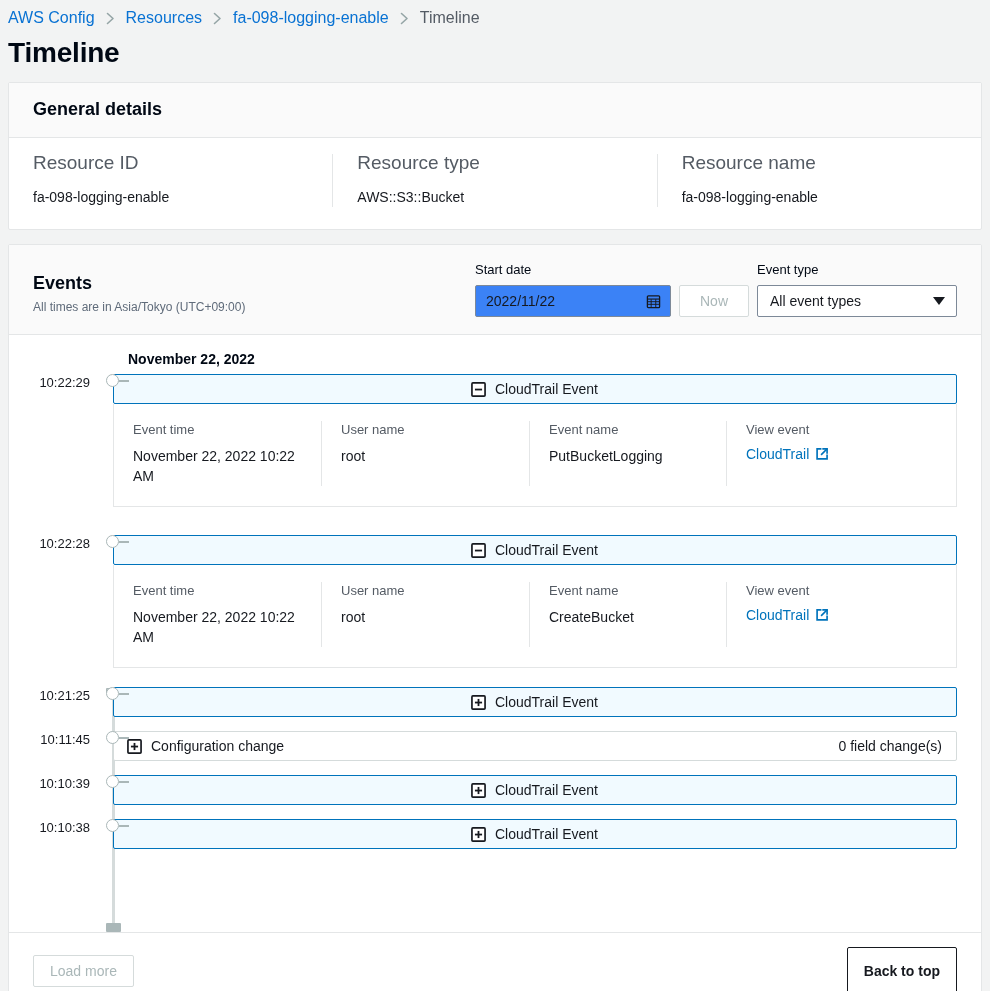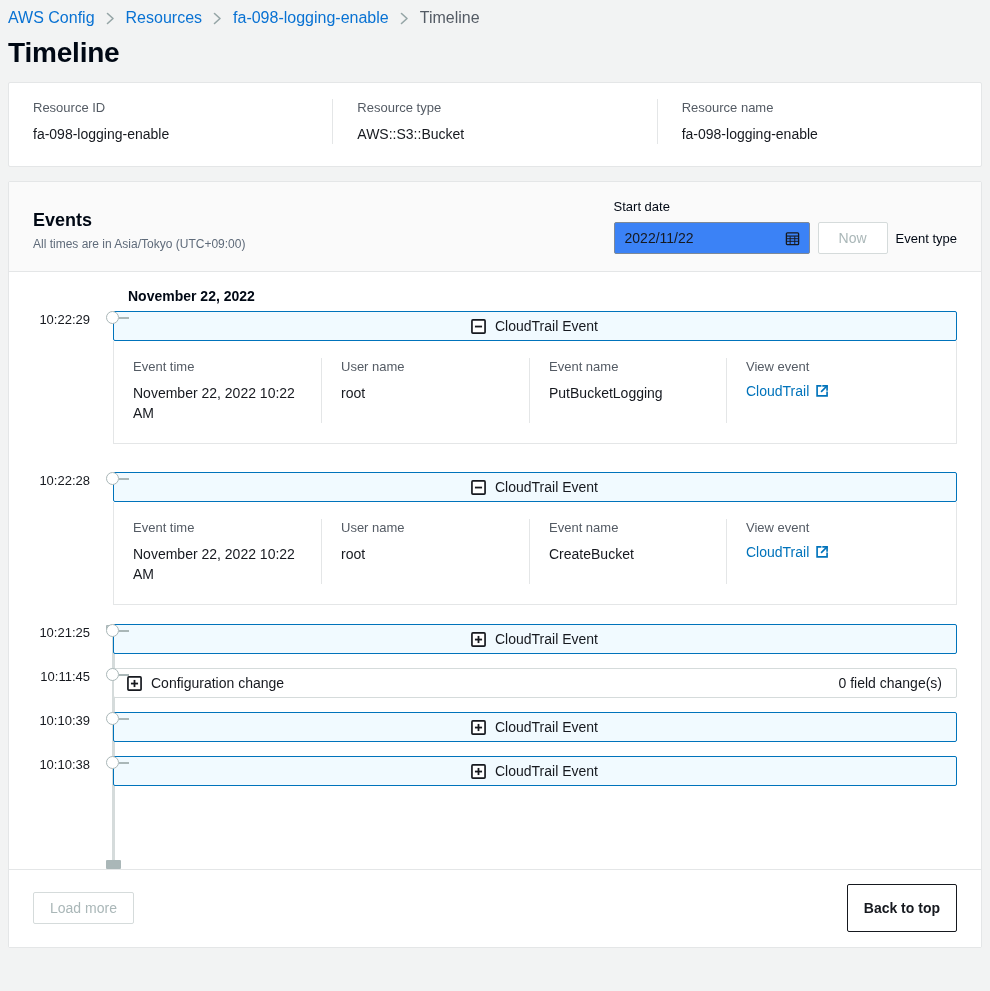--- a/index.html
+++ b/index.html
@@ -94,24 +94,24 @@
   .gd-body{
     display:flex;
     padding:16px 0 22px 0;
   }
   .gd-col{
     flex:1 1 0;
     padding:0 24px;
   }
   .gd-col + .gd-col{border-left:1px solid var(--border);}
   .gd-label{
-    font-size:13px;
+    font-size:19px;
     color:var(--text-label);
     line-height:18px;
-    margin-bottom:7px;
+    margin-bottom:15px;
   }
   .gd-value{
     font-size:14px;
     color:var(--text);
     line-height:20px;
   }
 
   
   .events-head{
     background:var(--panel-head-bg);
@@ -435,20 +435,23 @@
     <svg width="9" height="13" viewBox="0 0 9 13" fill="none" aria-hidden="true">
         <path d="M1.5 1.5L7 6.5L1.5 11.5" stroke="#95a5a6" stroke-width="1.6" stroke-linecap="round" stroke-linejoin="round"></path>
       </svg>
   </span>
   <span class="bc-current">Timeline</span>
 </nav>
 
 <h1 class="page-title">Timeline</h1>
 
 <section class="panel panel-general">
+  <div class="panel-head">
+    <h2>General details</h2>
+  </div>
   <div class="gd-body">
     <div class="gd-col">
       <div class="gd-label">Resource ID</div>
       <div class="gd-value">fa-098-logging-enable</div>
     </div>
     <div class="gd-col">
       <div class="gd-label">Resource type</div>
       <div class="gd-value">AWS::S3::Bucket</div>
     </div>
     <div class="gd-col">
@@ -481,20 +484,24 @@
               <line x1="10.4" y1="5.6" x2="10.4" y2="14.2" stroke="#16191f" stroke-width="1"></line>
             </svg>
           </span>
         </div>
       </div>
 
       <button class="btn btn-now">Now</button>
 
       <div class="field">
         <label class="field-label">Event type</label>
+        <div class="select">
+          <span>All event types</span>
+          <span class="caret"></span>
+        </div>
       </div>
     </div>
   </div>
 
   <div class="timeline-body">
 
     <div class="tl-axis">
       <div class="tl-line"></div>
       <div class="tl-cap-top"></div>
       <div class="tl-cap-bottom"></div>

